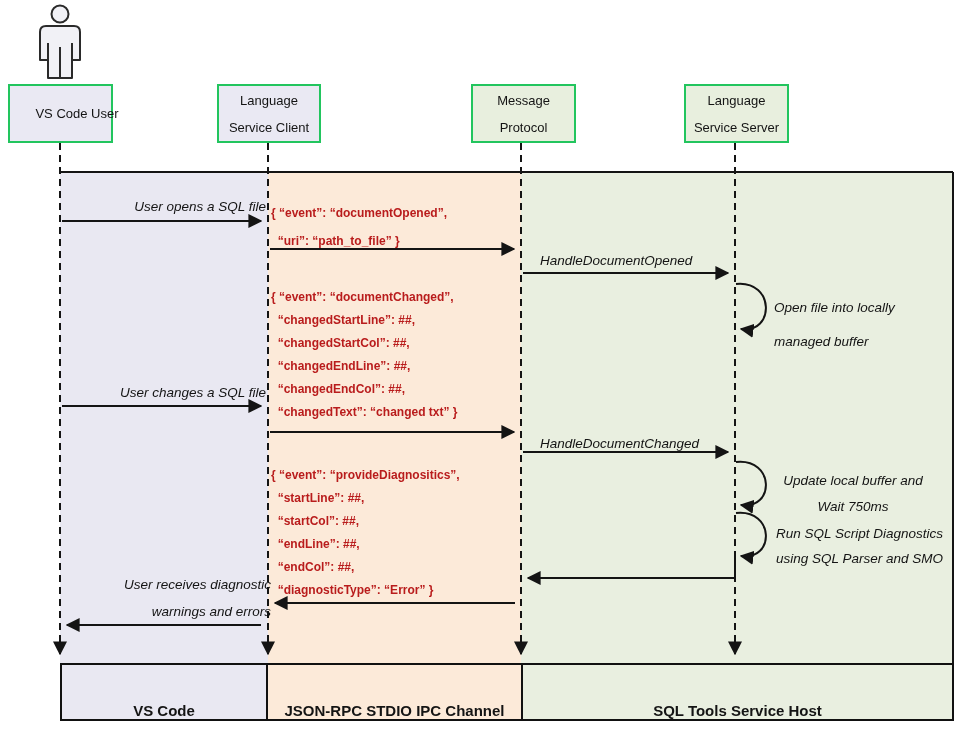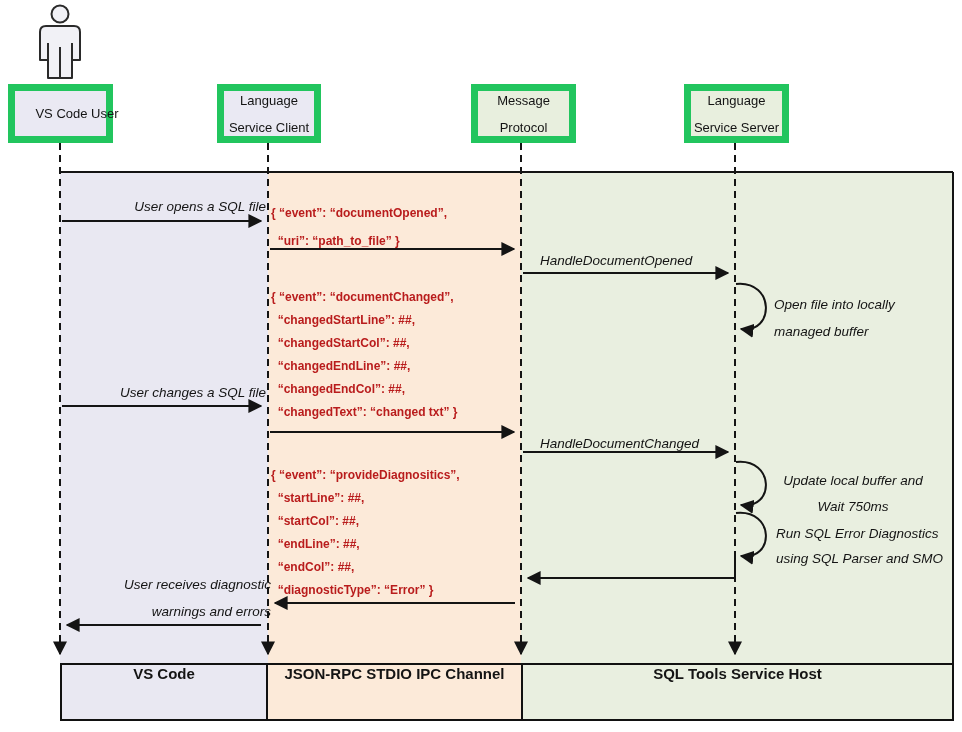--- a/index.html
+++ b/index.html
@@ -6,29 +6,29 @@
   .stage{
     position:relative;width:962px;height:732px;overflow:hidden;
     font-family:"Liberation Sans",sans-serif;color:#141414;background:#ffffff;
   }
   .region{position:absolute;top:173px;height:490px;z-index:1;}
   .region.lavender{left:60px;width:208px;background:#e9e8f2;}
   .region.peach{left:268px;width:253px;background:#fcead9;}
   .region.green{left:521px;width:431px;background:#e9efe0;}
   svg.lines{position:absolute;left:0;top:0;z-index:2;pointer-events:none;}
   .hbox{
-    position:absolute;top:84px;height:59px;border:7px solid #22c55e;box-sizing:border-box;
+    position:absolute;top:84px;height:59px;border:2px solid #22c55e;box-sizing:border-box;
     display:flex;align-items:center;justify-content:center;text-align:center;
     font-size:13px;line-height:27px;white-space:pre;z-index:3;
   }
   .hbox.lavender{background:#eae9f3;}
   .hbox.green{background:#e8efde;}
   .fbox{
     position:absolute;top:663px;height:58px;border:2px solid #111111;box-sizing:border-box;
-    display:flex;align-items:flex-start;justify-content:center;
+    display:flex;align-items:flex-end;justify-content:center;
     font-size:15px;font-weight:bold;z-index:3;
   }
   .fbox.lavender{background:#e9e8f2;}
   .fbox.peach{background:#fcead9;}
   .fbox.green{background:#e9efe0;}
   .msg{
     position:absolute;font-style:italic;font-size:13.5px;line-height:20px;z-index:3;white-space:pre;
   }
   .msg.center{text-align:right;}
   .note{
@@ -109,25 +109,25 @@
 Service Server</span>
   </div>
 
   <div class="msg center" style="left:62px;width:204px;top:197px;">User opens a SQL file</div>
   <div class="msg" style="left:540px;top:251px;">HandleDocumentOpened</div>
   <div class="msg" style="left:540px;top:434px;">HandleDocumentChanged</div>
   <div class="msg center" style="left:62px;width:204px;top:383px;">User changes a SQL file</div>
   <div class="msg center" style="left:57px;width:214px;top:571px;line-height:27px;">User receives diagnostic
 warnings and errors</div>
 
-  <div class="note" style="left:774px;top:291px;line-height:27px;">Open file into locally
+  <div class="note" style="left:774px;top:291px;line-height:34px;">Open file into locally
 managed buffer</div>
   <div class="note" style="left:772px;width:162px;top:468px;line-height:26px;text-align:center;">Update local buffer and
 Wait 750ms</div>
-  <div class="note" style="left:776px;top:521px;line-height:25px;">Run SQL Error Diagnostics
+  <div class="note" style="left:776px;top:521px;line-height:25px;">Run SQL Script Diagnostics
 using SQL Parser and SMO</div>
 
   <div class="payload first" style="left:271px;top:199px;">{ “event”: “documentOpened”,
   “uri”: “path_to_file” }</div>
   <div class="payload block" style="left:271px;top:286px;">{ “event”: “documentChanged”,
   “changedStartLine”: ##,
   “changedStartCol”: ##,
   “changedEndLine”: ##,
   “changedEndCol”: ##,
   “changedText”: “changed txt” }</div>

